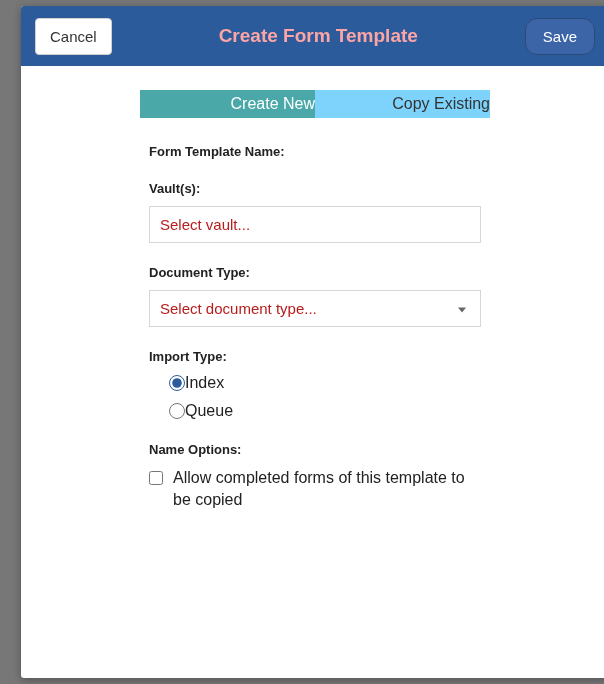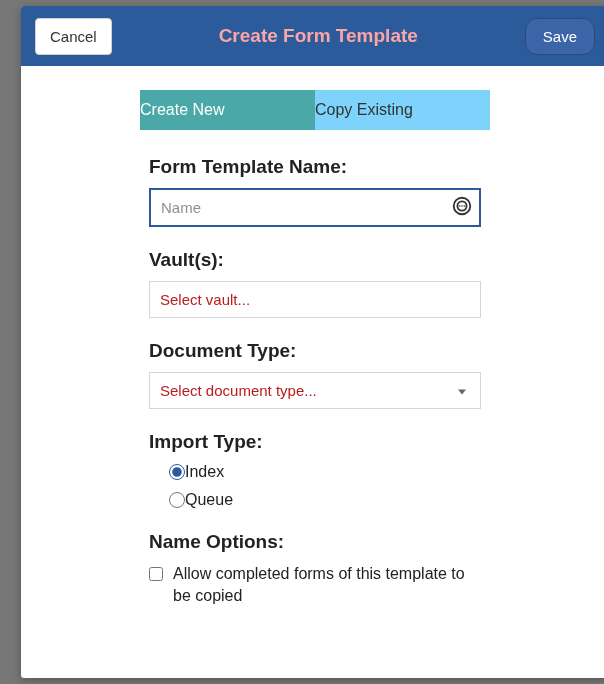--- a/index.html
+++ b/index.html
@@ -55,41 +55,41 @@
     .content {
       padding: 24px 32px 24px 32px;
     }
     .tabs {
       display: flex;
       margin: 0 auto 26px auto;
       width: 350px;
     }
     .tab {
       flex: 1;
-      text-align: left;
-      padding: 11px 0;
+      text-align: right;
+      padding: 5px 0;
       font-size: 16px;
       cursor: pointer;
     }
     .tab.active {
       background: #4aa9a8;
       color: #fff;
     }
     .tab.inactive {
       background: #7dd3fc;
       color: #333;
     }
     .form-section {
       padding: 0 96px 0 96px;
     }
     .field-group {
       margin-bottom: 22px;
     }
     .field-label {
-      font-size: 19px;
+      font-size: 13px;
       font-weight: bold;
       color: #222;
       margin-bottom: 10px;
       display: block;
     }
     .input-wrapper {
       position: relative;
     }
     .text-input {
       width: 100%;
@@ -172,32 +172,20 @@
 
     <div class="tabs">
       <div class="tab active">Create New</div>
       <div class="tab inactive">Copy Existing</div>
     </div>
 
     <div class="form-section">
 
       <div class="field-group">
         <label class="field-label">Form Template Name:</label>
-        <div class="input-wrapper">
-          <input type="text" class="text-input" placeholder="Name" style="">
-          <span class="input-icon">
-            <svg width="22" height="22" viewBox="0 0 24 24" fill="none" stroke="#333" stroke-width="2">
-              <circle cx="12" cy="12" r="9"></circle>
-              <circle cx="12" cy="12" r="5"></circle>
-              <circle cx="9.5" cy="12" r="0.9" fill="#333" stroke="none"></circle>
-              <circle cx="12" cy="12" r="0.9" fill="#333" stroke="none"></circle>
-              <circle cx="14.5" cy="12" r="0.9" fill="#333" stroke="none"></circle>
-            </svg>
-          </span>
-        </div>
       </div>
 
       <div class="field-group">
         <label class="field-label">Vault(s):</label>
         <div class="select-wrapper">Select vault...</div>
       </div>
 
       <div class="field-group">
         <label class="field-label">Document Type:</label>
         <div class="select-wrapper with-caret">Select document type...</div>

